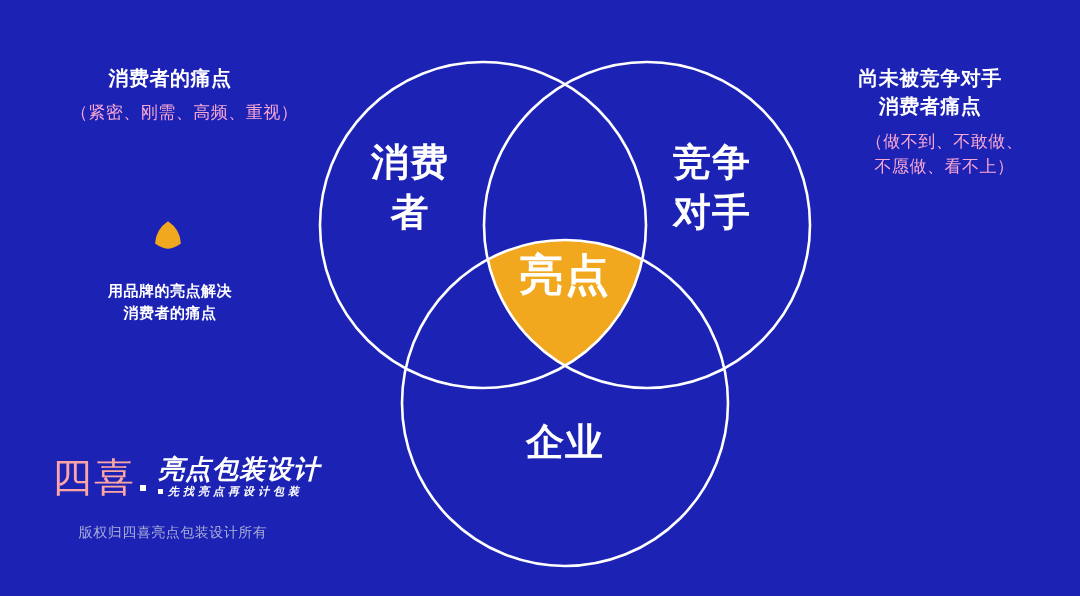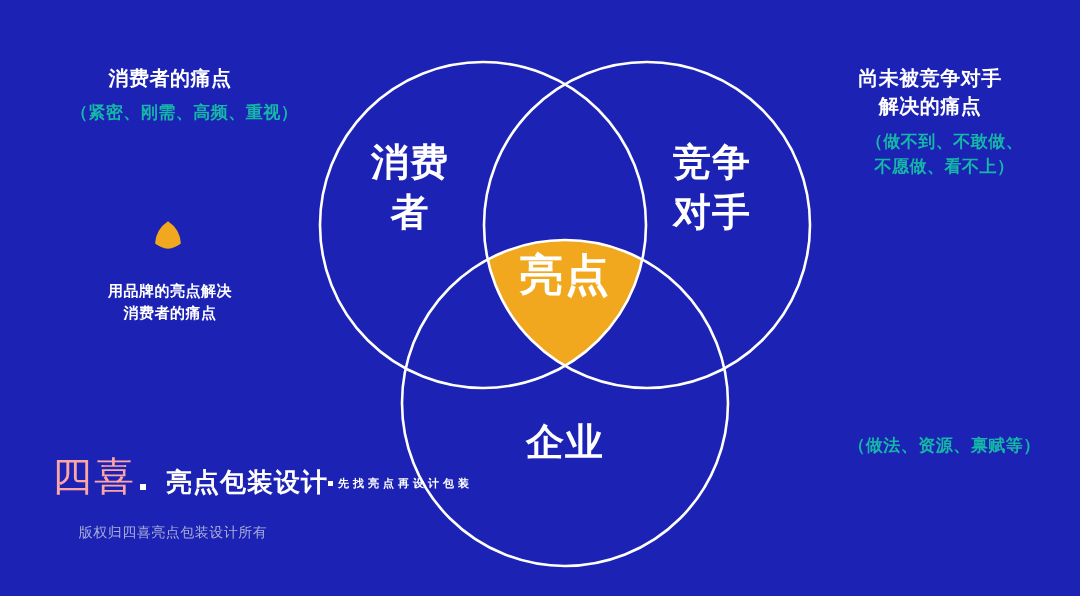--- a/index.html
+++ b/index.html
@@ -52,22 +52,22 @@
   }
   .callout .headline {
     color: #ffffff;
     font-weight: 700;
     font-size: 20px;
     line-height: 1.42;
     letter-spacing: 0.5px;
     white-space: pre-line;
   }
   .callout .sub {
-    color: #14b8a6;
-    font-weight: 700;
+    color: #f9a8d4;
+    font-weight: 400;
     font-size: 17px;
     line-height: 1.5;
     letter-spacing: 0.5px;
     margin-top: 8px;
     white-space: pre-line;
     padding-left: 29px;
   }
 
   #callout-consumer { left: 0px;   top: 64px;  width: 340px; }
   #callout-competitor { left: 790px; top: 64px; width: 280px; }
@@ -115,22 +115,24 @@
     letter-spacing: 2px;
   }
   #logo-dot {
     width: 6px;
     height: 6px;
     background: #ffffff;
     margin-left: 4px;
     margin-bottom: 2px;
   }
   #logo-right {
-    margin-left: 20px;
-    display: flex;
+    margin-left: 12px;
+    display: flex;
+    flex-direction: column;
+    font-style: italic;
   }
   #logo-name {
     color: #ffffff;
     font-size: 26px;
     font-weight: 700;
     line-height: 1.05;
     letter-spacing: 1px;
   }
   #logo-tagline-row {
     display: flex;
@@ -203,27 +205,26 @@
     <text class="center-label" x="265" y="248">亮点</text>
   </svg>
 
   <div class="callout" id="callout-consumer">
     <div class="headline">消费者的痛点</div>
     <div class="sub">（紧密、刚需、高频、重视）</div>
   </div>
 
   <div class="callout" id="callout-competitor">
     <div class="headline">尚未被竞争对手
-解决的痛点</div>
+消费者痛点</div>
     <div class="sub">（做不到、不敢做、
 不愿做、看不上）</div>
   </div>
 
   <div class="callout" id="callout-company">
-    <div class="sub">（做法、资源、禀赋等）</div>
   </div>
 
   <svg id="accent-mark" viewBox="0 0 100 100">
     <path d="M50 4 A 96 96 0 0 1 93 78 A 96 96 0 0 1 50 96 A 96 96 0 0 1 7 78 A 96 96 0 0 1 50 4 Z" fill="#f2a81e"></path>
   </svg>
 
   <div id="statement">用品牌的亮点解决
 消费者的痛点</div>
 
   <div id="logo">

